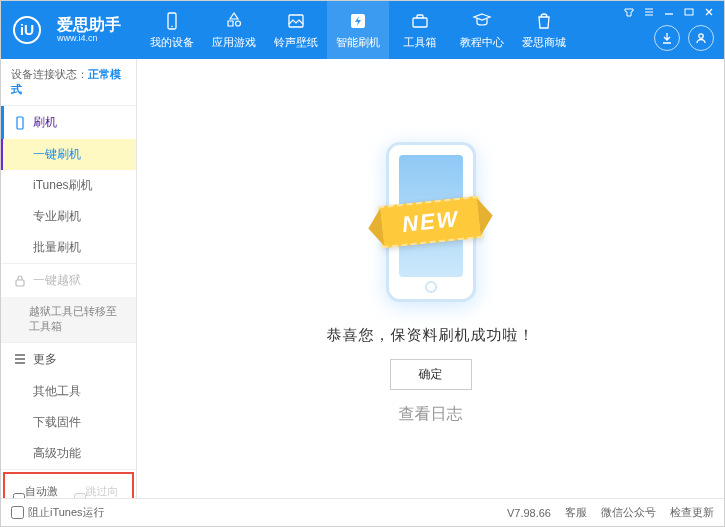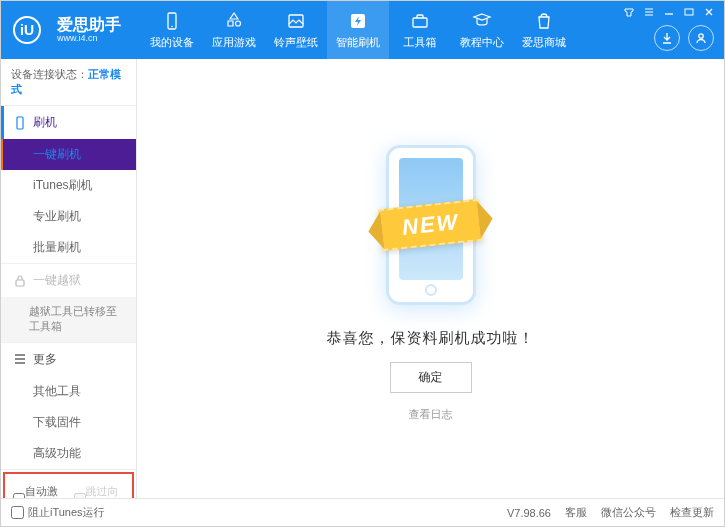--- a/index.html
+++ b/index.html
@@ -21,39 +21,39 @@
 .circ-btn{width:26px;height:26px;border:1.5px solid rgba(255,255,255,0.7);border-radius:50%;display:flex;align-items:center;justify-content:center;cursor:pointer}
 .body{flex:1;display:flex;overflow:hidden}
 .sidebar{width:136px;border-right:1px solid #e5e5e5;display:flex;flex-direction:column;font-size:12px}
 .status-row{padding:8px 10px;color:#666;font-size:11px;border-bottom:1px solid #eee}
 .status-val{color:#1a89ed;font-weight:bold}
 .side-section{border-bottom:1px solid #f0f0f0}
 .side-head{padding:8px 12px;display:flex;align-items:center;gap:6px;color:#555;cursor:pointer}
 .side-head.active{border-left:3px solid #1a89ed;color:#4c1d95;padding-left:9px}
 .side-head svg{flex-shrink:0}
 .side-item{padding:7px 12px 7px 32px;color:#666;cursor:pointer}
-.side-item.active{background:#4c1d95;color:#1a89ed;border-left:2px solid #f97316;padding-left:30px}
+.side-item.active{background:#fef9c3;color:#1a89ed;border-left:2px solid #6d28d9;padding-left:30px}
 .side-note{padding:7px 12px 7px 28px;background:#f5f5f5;color:#888;font-size:11px;line-height:1.4}
 .checkbox-row{padding:10px 8px;display:flex;gap:10px;border:2px solid #e74c3c;margin:2px}
 .cb{display:flex;align-items:center;gap:0;font-size:11px;color:#666}
 .cb input{width:12px;height:12px}
 .cb.disabled{color:#ccc}
 .device-info{padding:6px 10px;font-size:11px}
 .main{flex:1;display:flex;flex-direction:column;align-items:center;justify-content:center;gap:14px;background:#fff}
 .illus{width:180px;height:180px;position:relative;display:flex;align-items:center;justify-content:center}
 .phone{width:90px;height:160px;background:#fff;border:3px solid #cfe6f8;border-radius:14px;position:relative;box-shadow:0 4px 20px rgba(100,180,255,0.3)}
 .phone::before{content:"";position:absolute;top:10px;left:10px;right:10px;bottom:22px;background:linear-gradient(180deg,#8ec9f5,#cce8fb);border-radius:4px}
 .phone-btn{position:absolute;bottom:6px;left:50%;transform:translateX(-50%);width:12px;height:12px;border:2px solid #cfe6f8;border-radius:50%}
 .ribbon{position:absolute;background:#ffc93c;color:#fff;font-weight:bold;font-size:22px;padding:6px 20px;transform:rotate(-6deg);letter-spacing:2px;border:2px dashed rgba(255,255,255,0.5);box-shadow:0 2px 6px rgba(0,0,0,0.15);font-style:italic}
 .ribbon::before,.ribbon::after{content:"";position:absolute;top:0;width:0;height:0;border-top:19px solid transparent;border-bottom:19px solid transparent}
 .ribbon::before{left:-14px;border-right:14px solid #e6b030}
 .ribbon::after{right:-14px;border-left:14px solid #e6b030}
 .success-msg{font-size:15px;color:#333;letter-spacing:1px}
 .ok-btn{padding:6px 28px;border:1px solid #ccc;background:#fff;font-size:12px;cursor:pointer;color:#333}
-.log-link{font-size:11px;color:#999;cursor:pointer}
+.log-link{font-size:16px;color:#999;cursor:pointer}
 .footer{height:28px;border-top:1px solid #e5e5e5;display:flex;align-items:center;padding:0 10px;font-size:11px;color:#666;gap:14px}
 .footer-left{display:flex;align-items:center;gap:4px}
 .footer-spacer{flex:1}
 .footer-link{cursor:pointer}
 </style>
 </head>
 <body>
 
 <div class="app">
   <div class="titlebar">

